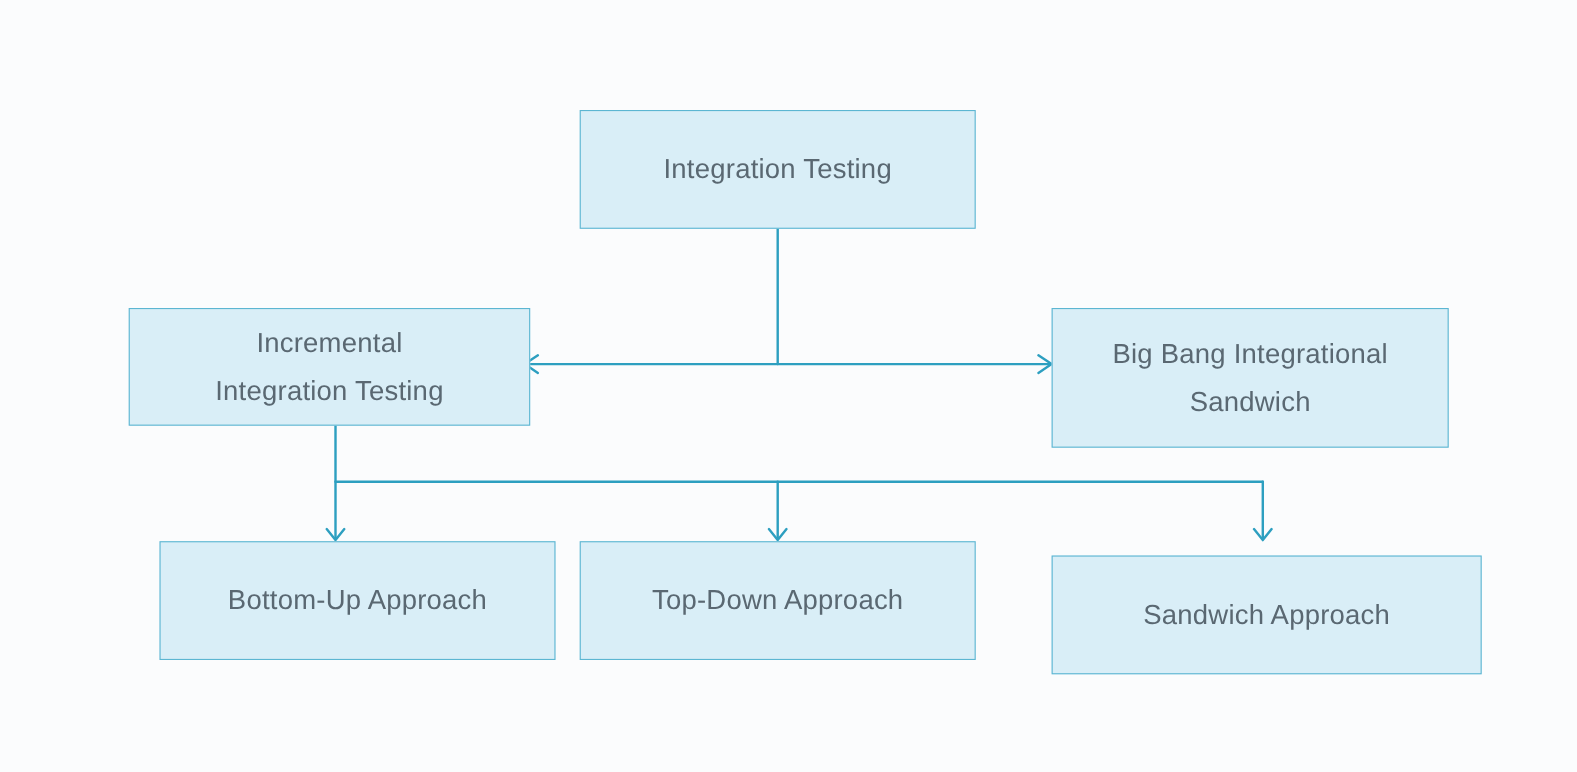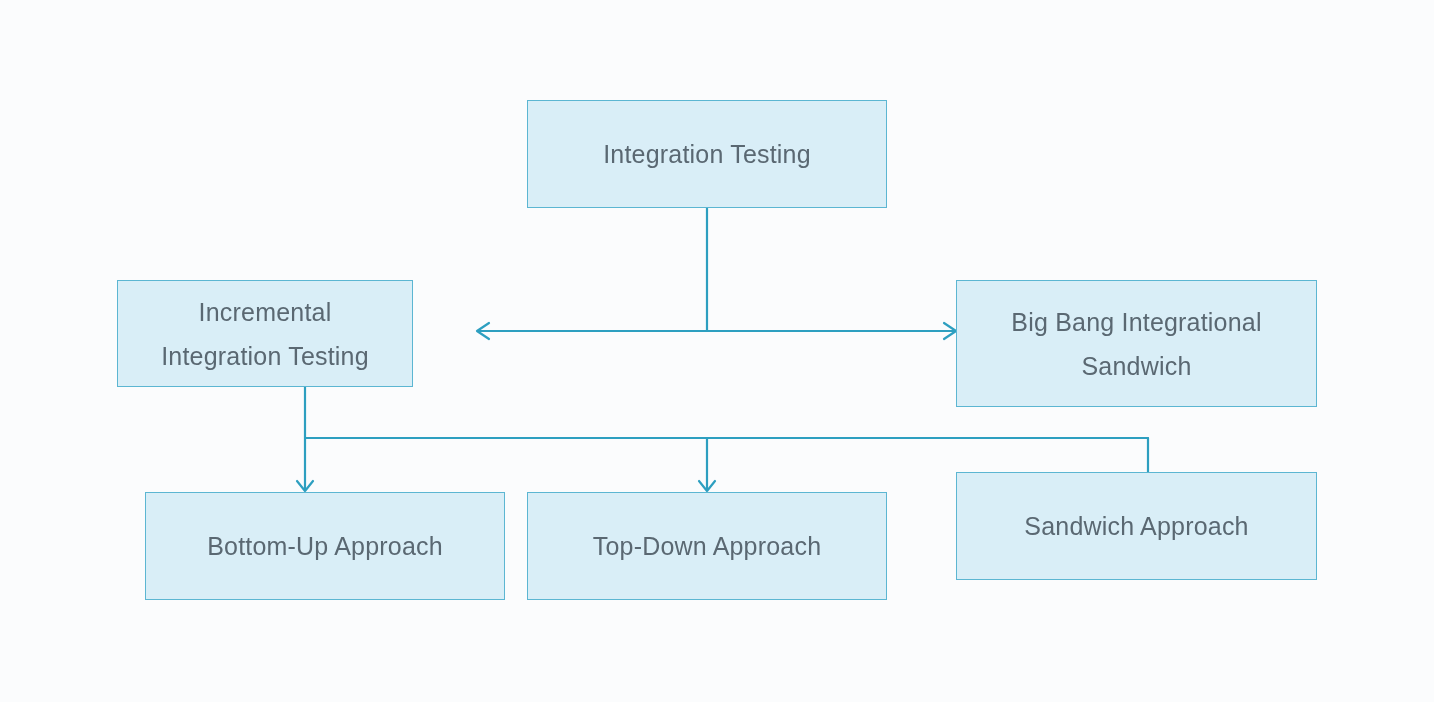--- a/index.html
+++ b/index.html
@@ -38,25 +38,25 @@
     align-items:center;
     justify-content:center;
     text-align:right;
     color:var(--text);
     font-size:25px;
     line-height:44px;
     letter-spacing:0.2px;
   }
   .node span{display:block;}
   #node-integration-testing{left:527px;top:100px;width:360px;height:108px;}
-  #node-incremental{left:117px;top:280px;width:296px;height:107px;}
+  #node-incremental{left:117px;top:280px;width:365px;height:107px;}
   #node-big-bang{left:956px;top:280px;width:361px;height:127px;}
   #node-bottom-up{left:117px;top:492px;width:360px;height:108px;margin-left:28px;}
   #node-top-down{left:527px;top:492px;width:360px;height:108px;}
-  #node-sandwich{left:956px;top:472px;width:361px;height:108px;}
+  #node-sandwich{left:956px;top:505px;width:391px;height:108px;}
 </style>
 </head>
 <body>
 
 <div class="canvas">
 
   <svg class="connectors" viewBox="0 0 1434 702" xmlns="http://www.w3.org/2000/svg" fill="none" stroke="currentColor" stroke-width="2.2" stroke-linecap="round" stroke-linejoin="round">
 
     <path d="M707 208 L707 331"></path>
 

